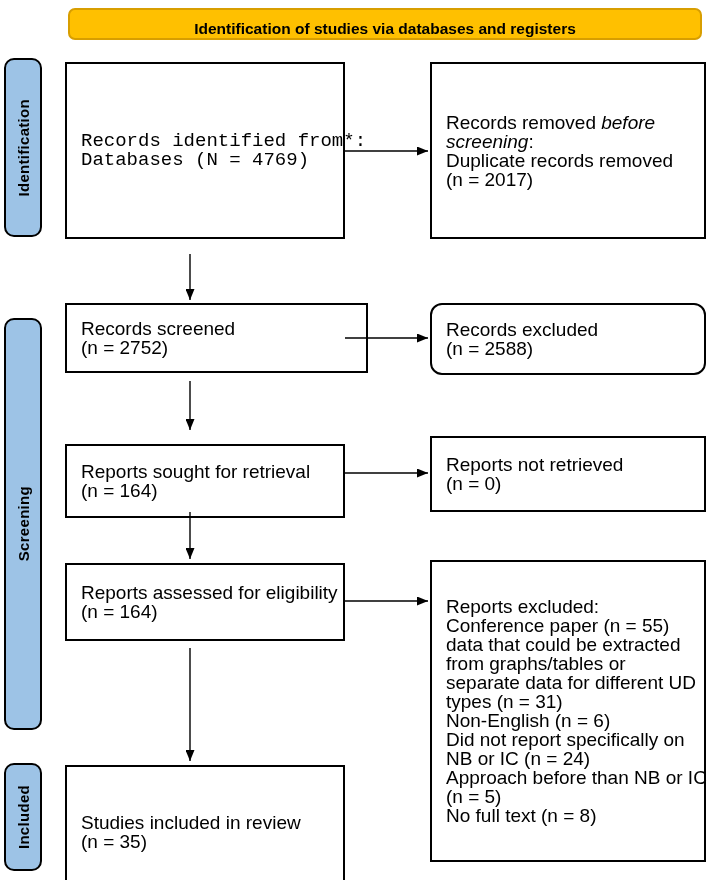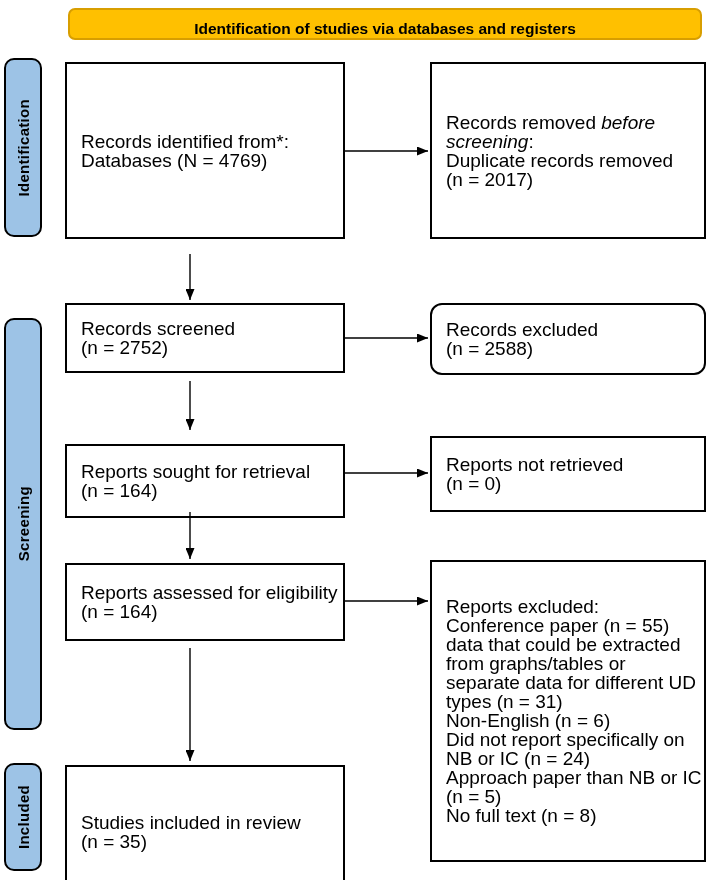--- a/index.html
+++ b/index.html
@@ -43,23 +43,23 @@
 
   .box{
     position:absolute;background:var(--box-bg);
     border:2px solid var(--box-border);box-sizing:border-box;
     display:flex;flex-direction:column;justify-content:center;
     padding:5px 8px 5px 14px;font-size:19px;line-height:19px;
   }
   .box .line{white-space:nowrap;}
   .box .line.indent-1{}
 
-  .b1{left:65px;top:62px;width:280px;height:177px;}
+  .b1{left:65px;top:62px;width:280px;height:177px;font-family:Liberation Mono, monospace;}
   .b2{left:430px;top:62px;width:276px;height:177px;}
-  .b3{left:65px;top:303px;width:280px;height:70px;}
+  .b3{left:65px;top:303px;width:303px;height:70px;}
   .b4{left:430px;top:303px;width:276px;height:72px;border-radius:12px;}
   .b5{left:65px;top:444px;width:280px;height:74px;}
   .b6{left:430px;top:436px;width:276px;height:76px;}
   .b7{left:65px;top:563px;width:280px;height:78px;}
   .b8{left:430px;top:560px;width:276px;height:302px;}
   .b9{left:65px;top:765px;width:280px;height:134px;}
 
   #arrow-layer{position:absolute;left:0;top:0;width:709px;height:880px;pointer-events:none;}
   #arrow-layer line{stroke:var(--arrow);stroke-width:1.4;}
   #arrow-layer marker path{fill:var(--arrow);}
@@ -116,21 +116,21 @@
   <div class="box b8">
       <div class="line indent-0"><span>Reports excluded:</span></div>
       <div class="line indent-1"><span>Conference paper (n = 55)</span></div>
       <div class="line indent-1"><span>data that could be extracted</span></div>
       <div class="line indent-1"><span>from graphs/tables or</span></div>
       <div class="line indent-1"><span>separate data for different UD</span></div>
       <div class="line indent-1"><span>types (n = 31)</span></div>
       <div class="line indent-1"><span>Non-English (n = 6)</span></div>
       <div class="line indent-1"><span>Did not report specifically on</span></div>
       <div class="line indent-1"><span>NB or IC (n = 24)</span></div>
-      <div class="line indent-1"><span>Approach paper than NB or IC</span></div>
+      <div class="line indent-1"><span>Approach before than NB or IC</span></div>
       <div class="line indent-1"><span>(n = 5)</span></div>
       <div class="line indent-1"><span>No full text (n = 8)</span></div>
     </div>
   <div class="box b9">
       <div class="line indent-0"><span>Studies included in review</span></div>
       <div class="line indent-0"><span>(n = 35)</span></div>
     </div>
 
   <svg id="arrow-layer" viewBox="0 0 709 880" xmlns="http://www.w3.org/2000/svg">
     <defs>

